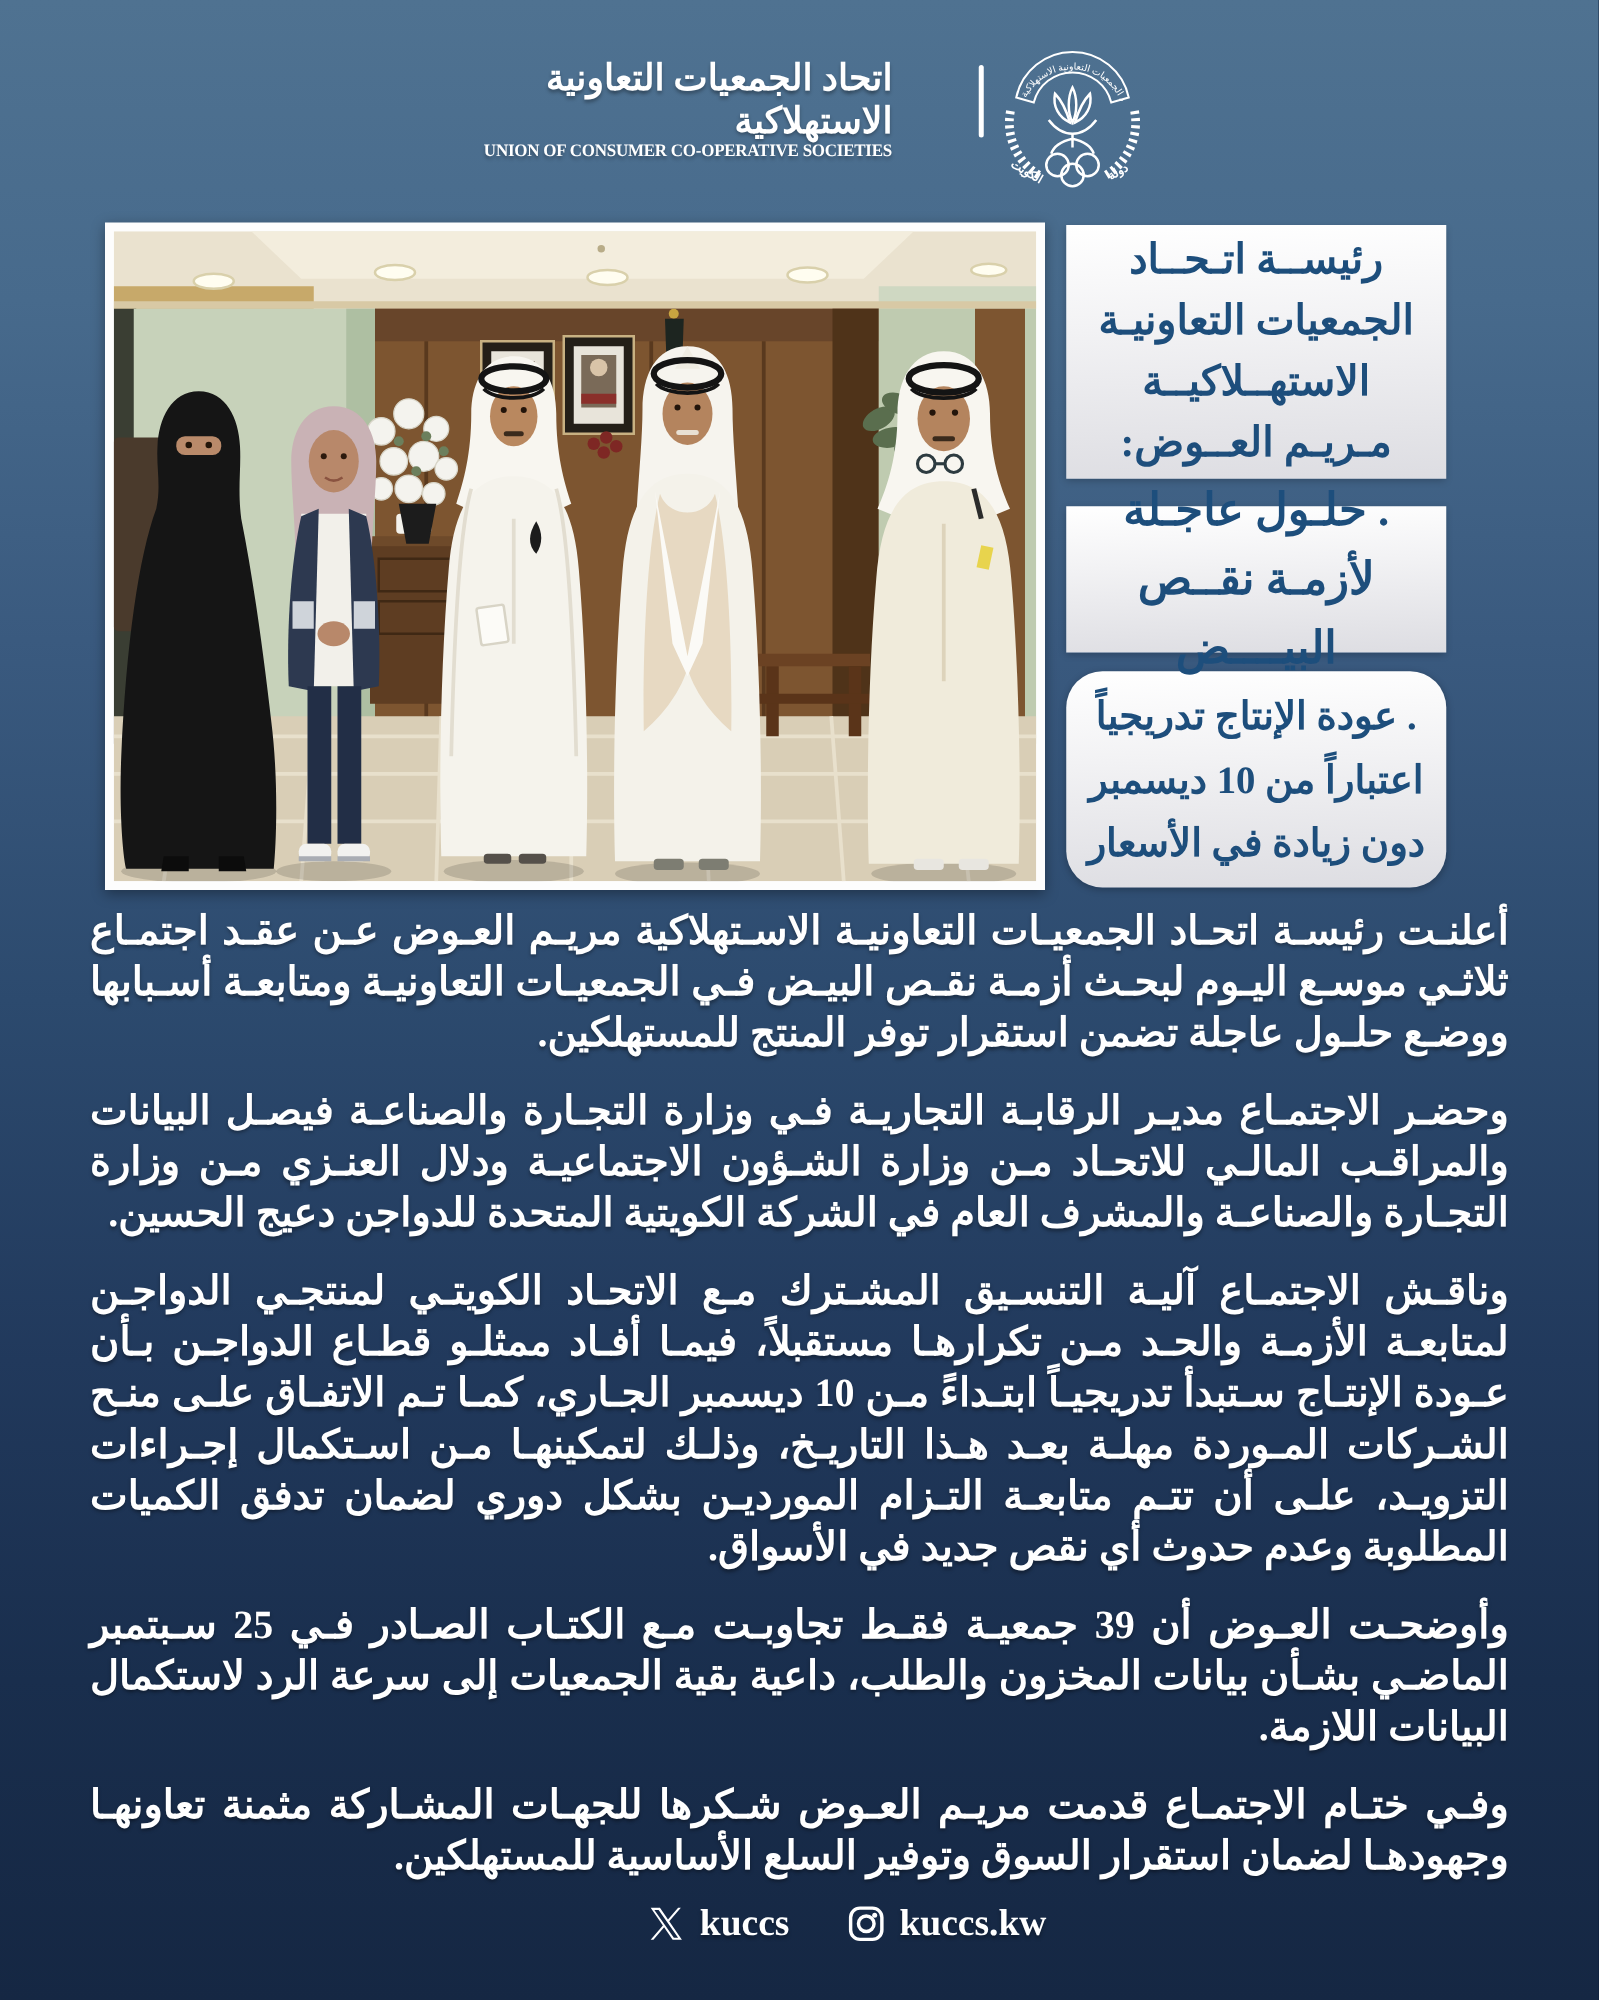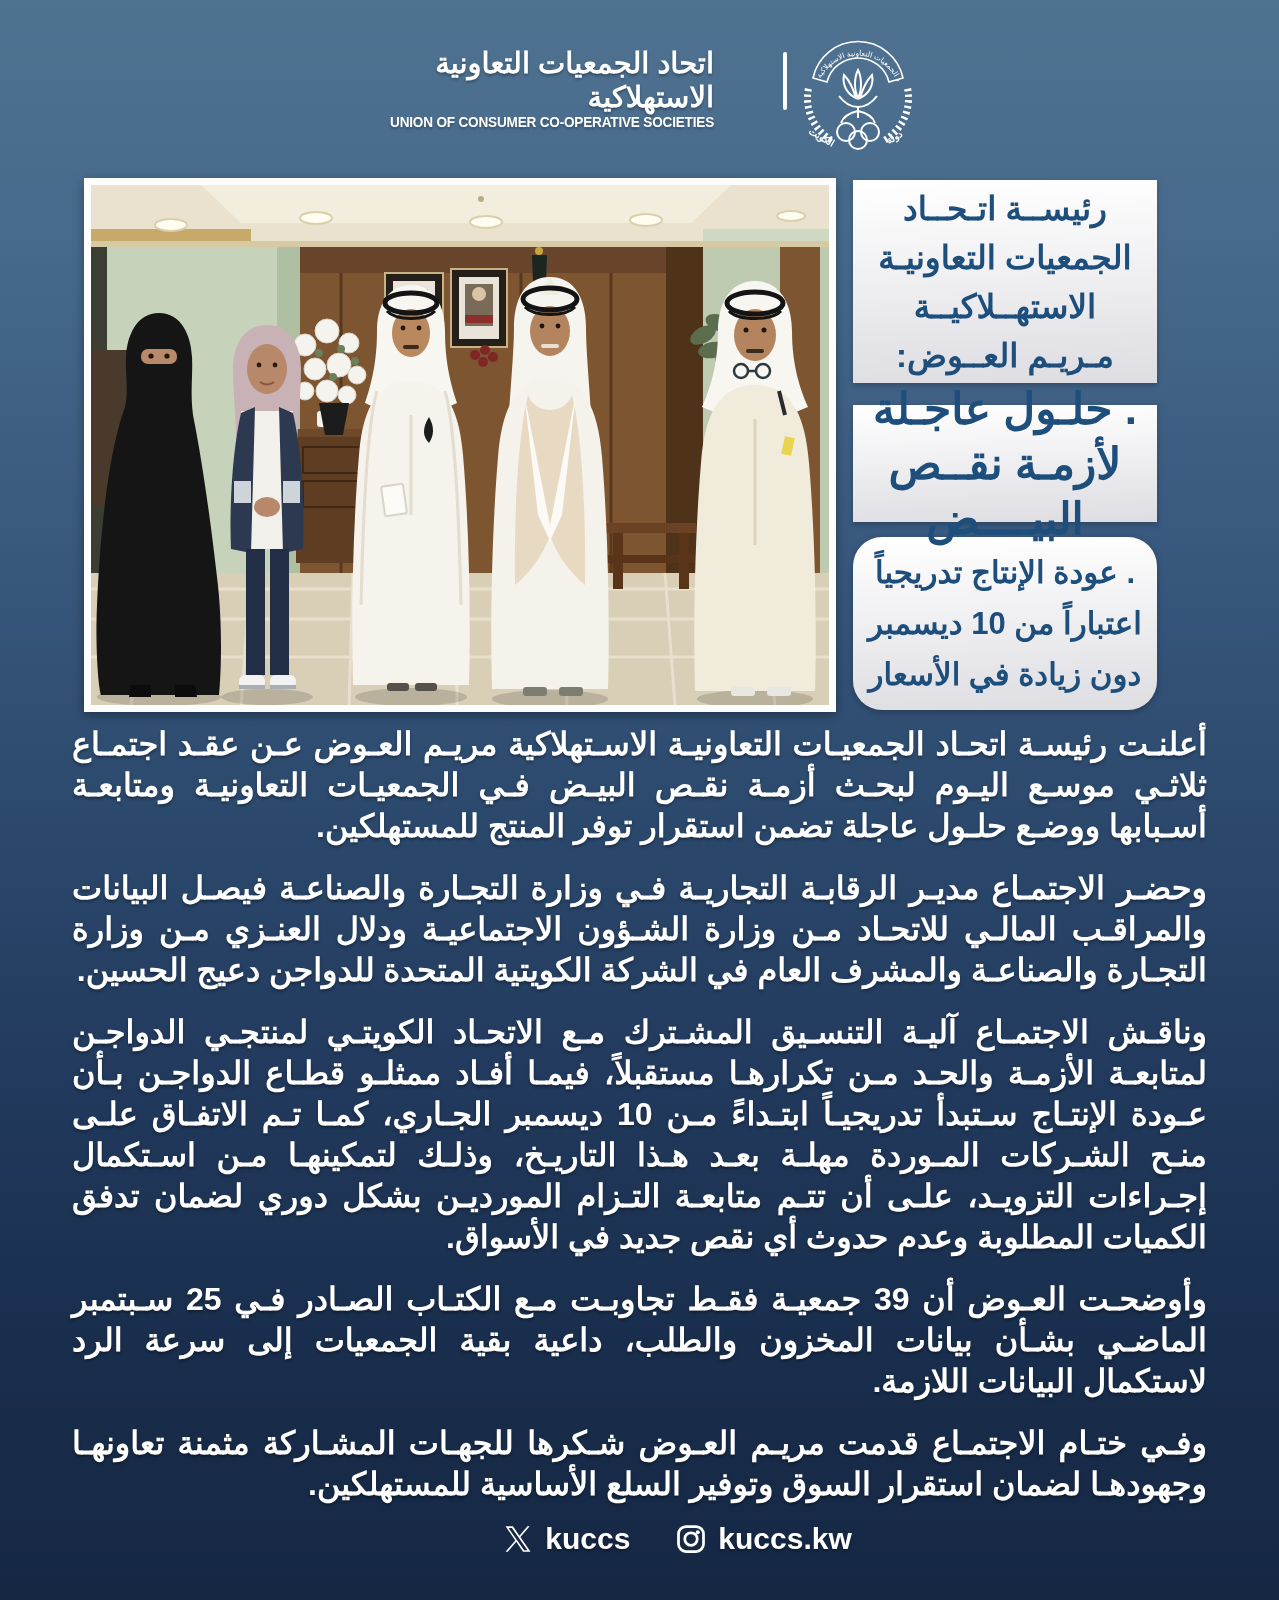--- a/index.html
+++ b/index.html
@@ -1,18 +1,18 @@
 <!DOCTYPE html>
 <html lang="ar"><head>
 <meta charset="utf-8">
 <style>
   html,body{margin:0;padding:0;background:#0e1e38;}
   .canvas{
     position:relative; width:1279px; height:1600px; overflow:hidden;
-    font-family:Liberation Sans, sans-serif;
+    font-family:Liberation Serif, serif;
     background:linear-gradient(180deg,#4f7291 0%,#476a8c 15%,#3a5a7f 32%,#2c4a6e 50%,#21395c 68%,#192e4d 84%,#152743 100%);
   }
   
   .header-text{position:absolute; top:46px; left:352px; width:362px; text-align:right; color:#fff;}
   .title-ar{font-size:29px; font-weight:bold; direction:rtl; line-height:34px; text-shadow:0 2px 3px rgba(0,0,0,.3);}
   .title-en{font-size:14px; font-weight:bold; letter-spacing:-.2px; white-space:nowrap; text-shadow:0 2px 3px rgba(0,0,0,.3);}
   .title-en span{display:inline-block; transform:scaleX(.97); transform-origin:right center;}
   .header-divider{position:absolute; left:783px; top:52px; width:4px; height:58px; background:#fff; border-radius:2px;}
   .logo{position:absolute; left:796px; top:14px; width:124px; height:142px;}
   
@@ -20,21 +20,21 @@
   .photo-frame svg{display:block;}
   
   .headlines{position:absolute; left:853px; top:180px; width:344px;}
   .hbox{
     box-sizing:border-box; width:304px; display:flex; align-items:center; justify-content:center;
     background:linear-gradient(178deg,#ffffff 0%,#f2f2f4 40%,#dddde2 100%);
     color:#1d4e7c; font-weight:bold; direction:rtl; text-align:center;
     padding:8px 14px; box-shadow:0 2px 6px rgba(0,0,0,.25);
   }
   .hbox1{height:203px; font-size:33px; line-height:49px;}
-  .hbox2{height:117px; margin-top:22px; font-size:44px; line-height:55px;justify-content:flex-end;}
+  .hbox2{height:117px; margin-top:22px; font-size:36px; line-height:55px;justify-content:flex-end;}
   .hbox3{height:173px; margin-top:15px; font-size:31px; line-height:51px;border-radius:29px;}
   
   .article{position:absolute; left:72px; top:724px; width:1135px; direction:rtl;}
   .article p{
     margin:0 0 21px 0; color:#fff; font-size:32px; font-weight:bold; line-height:41px;
     text-align:justify; text-shadow:0 2px 3px rgba(0,0,0,.35);
   }
   
   .social{position:absolute; left:0; top:1522px; width:1279px; display:flex; justify-content:center; gap:46px; align-items:center;padding-left:38px;}
   .handle{display:flex; align-items:center; gap:12px; color:#fff; font-size:30px; font-weight:bold; cursor:pointer; text-shadow:0 2px 3px rgba(0,0,0,.35);}

